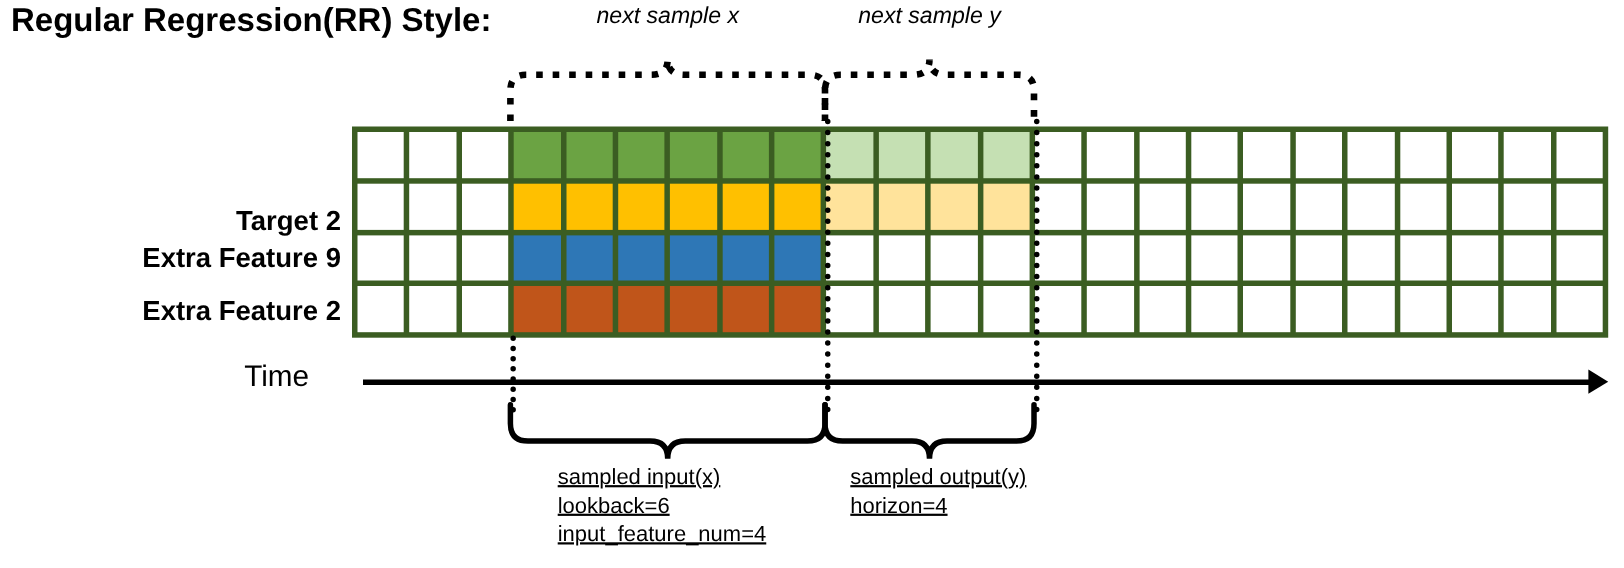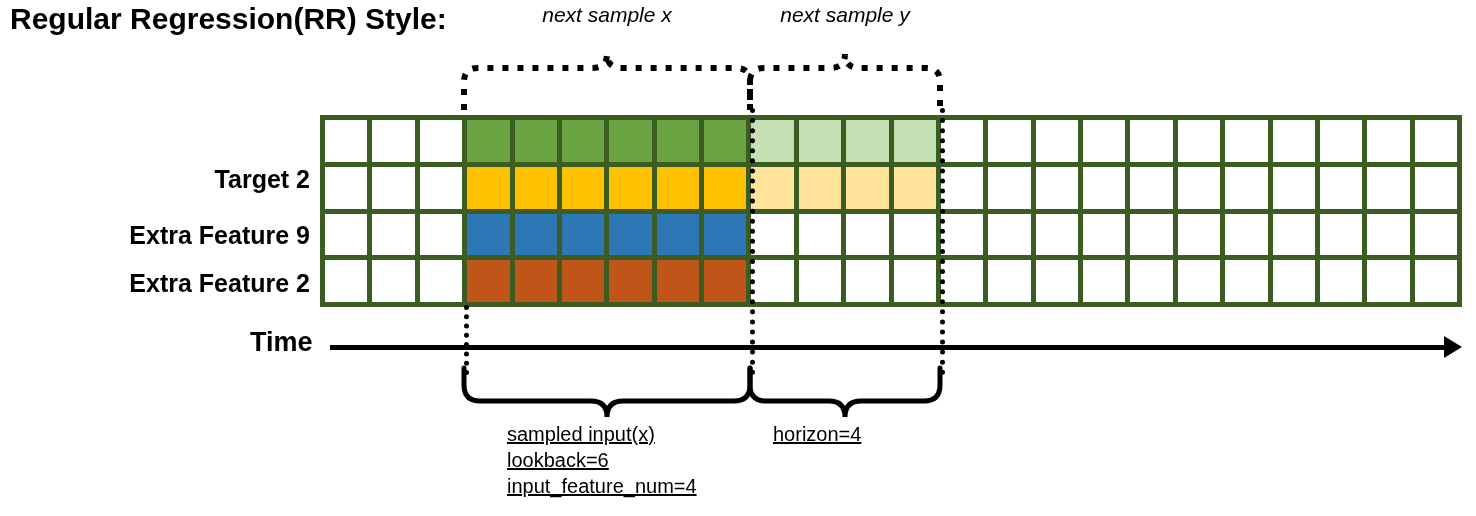--- a/index.html
+++ b/index.html
@@ -16,21 +16,21 @@
   .rowlabel{position:absolute;right:0;width:300px;text-align:right;
             font-size:25px;font-weight:700;white-space:nowrap;}
   .rowlabels{position:absolute;left:10px;top:115px;width:300px;height:192px;}
 
   
   #grid{position:absolute;left:320px;top:115px;width:1142px;height:192px;
         background:#3b5d22;box-sizing:border-box;}
   .gcell{position:absolute;background:#ffffff;}
 
   
-  .axis-label{position:absolute;font-size:27px;font-weight:700;white-space:nowrap;margin-left:28px;}
+  .axis-label{position:absolute;font-size:27px;font-weight:400;white-space:nowrap;}
   .axis-line{position:absolute;background:#000;height:5px;}
   .axis-head{position:absolute;width:0;height:0;
              border-top:11px solid transparent;border-bottom:11px solid transparent;
              border-left:18px solid #000;}
 
   
   .vdot{position:absolute;width:0;border-left:5px dotted #000;}
 
   
   svg.ov{position:absolute;left:0;top:0;width:1476px;height:516px;
@@ -44,21 +44,21 @@
   .cap-bot div{white-space:nowrap;text-decoration:underline;}
 </style>
 </head>
 <body>
 
 <div id="stage">
 
   <div class="title">Regular Regression(RR) Style:</div>
 
   <div class="rowlabels">
-    <div class="rowlabel" style="top:50px;">Target 2</div>
+    <div class="rowlabel" style="top:72px;">Target 2</div>
     <div class="rowlabel" style="top:106px;">Extra Feature 9</div>
     <div class="rowlabel" style="top:154px;">Extra Feature 2</div>
   </div>
 
   <div id="grid" style="background: rgb(59, 93, 34);">
       <div class="gcell" style="left: 5px; top: 5px; width: 42.375px; height: 41.75px; background: rgb(255, 255, 255);"></div>
       <div class="gcell" style="left: 52.375px; top: 5px; width: 42.375px; height: 41.75px; background: rgb(255, 255, 255);"></div>
       <div class="gcell" style="left: 99.75px; top: 5px; width: 42.375px; height: 41.75px; background: rgb(255, 255, 255);"></div>
       <div class="gcell" style="left: 147.125px; top: 5px; width: 42.375px; height: 41.75px; background: rgb(107, 163, 67);"></div>
       <div class="gcell" style="left: 194.5px; top: 5px; width: 42.375px; height: 41.75px; background: rgb(107, 163, 67);"></div>
@@ -188,16 +188,17 @@
     </g>
   </svg>
 
   <div class="cap-bot" style="left:507px;top:421px;">
     <div>sampled input(x)</div>
     <div>lookback=6</div>
     <div>input_feature_num=4</div>
   </div>
 
   <div class="cap-bot" style="left:773px;top:421px;">
+    <div>sampled output(y)</div>
     <div>horizon=4</div>
   </div>
 
 </div>
 
 </body></html>

